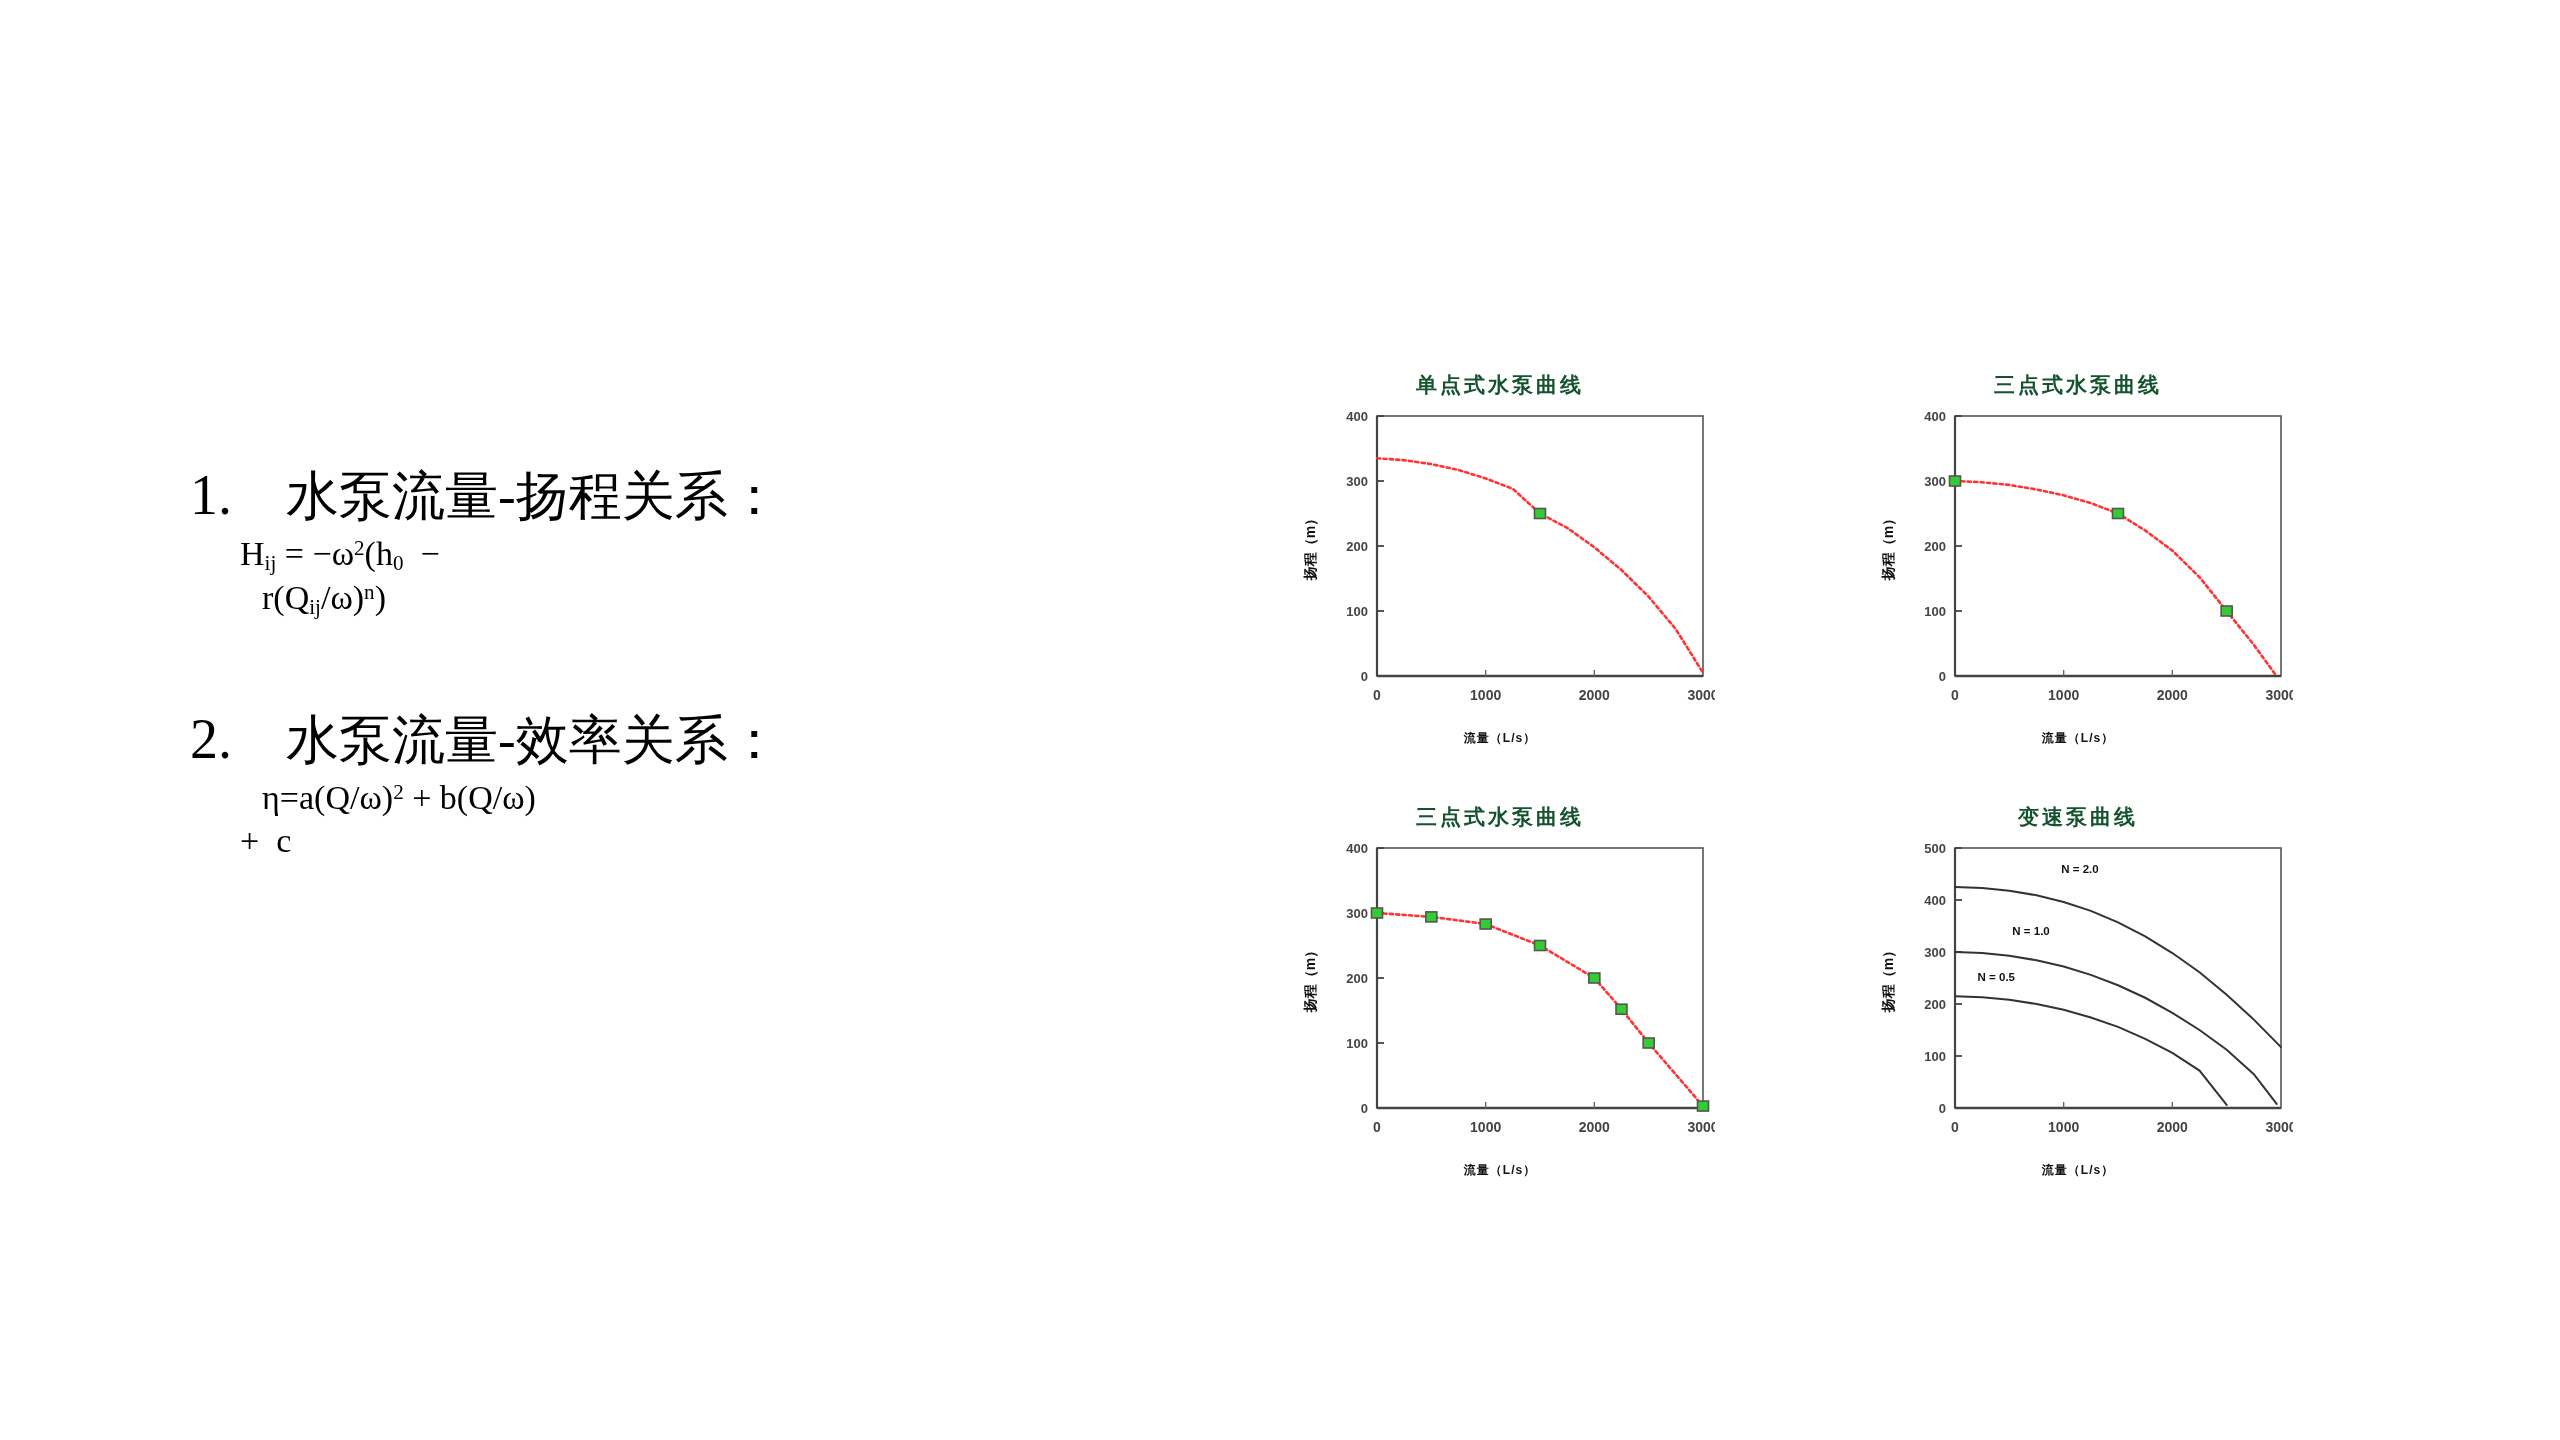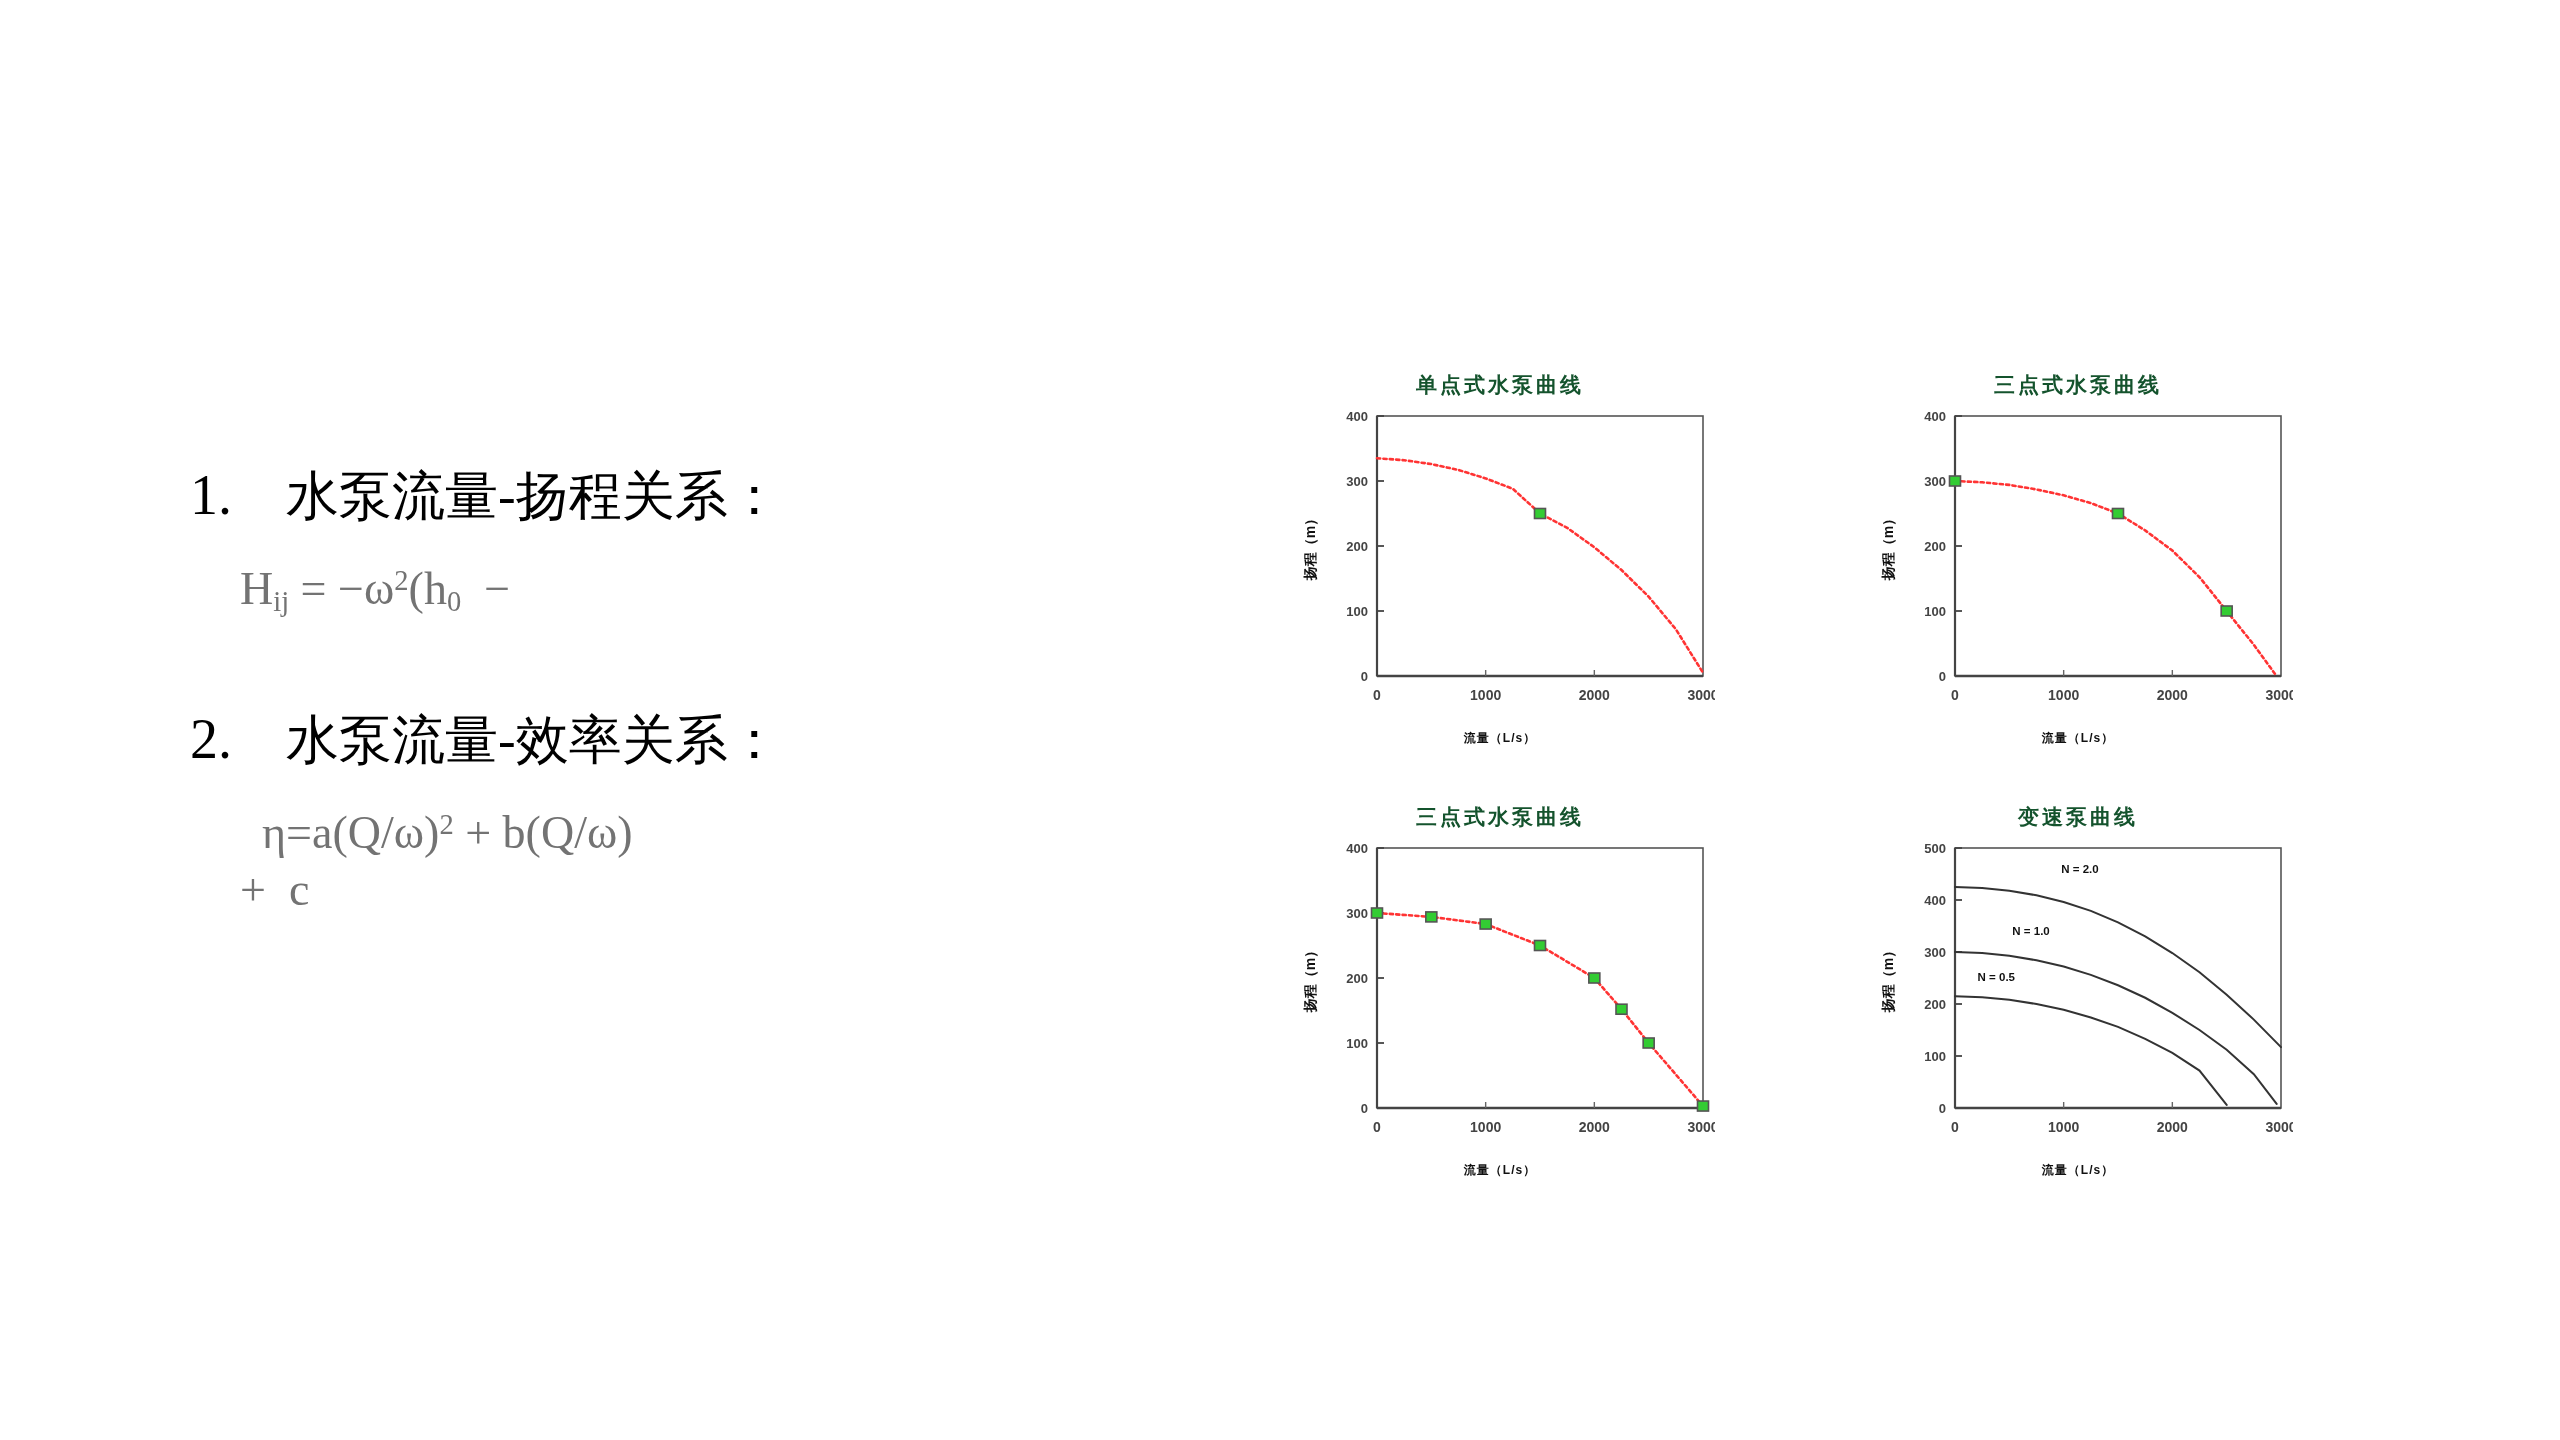--- a/index.html
+++ b/index.html
@@ -43,26 +43,26 @@
     font-family:"Liberation Serif", serif;
     white-space:nowrap;
   }
   .bullet-num{
     width:96px;
     flex:0 0 96px;
     font-size:56px;
   }
   .bullet-text{font-size:53px;}
   .formula{
-    font-size:46px;
+    font-size:34px;
     line-height:1.24;
-    margin-top:32px;
+    margin-top:5px;
     padding-left:50px;
     font-family:"Liberation Serif", serif;
-    color:#737373;
+    color:#000000;
   }
   .formula .ind{padding-left:22px;}
   sub{font-size:0.62em;vertical-align:-0.26em;}
   sup{font-size:0.62em;vertical-align:0.48em;}
 
   
   .charts{
     position:absolute;
     left:1285px; top:372px;
     width:1120px; height:880px;
@@ -112,20 +112,23 @@
 
     <div class="bullet">
       <div class="bullet-head">
         <span class="bullet-num">1.</span>
         <span class="bullet-text">水泵流量-扬程关系：</span>
       </div>
       <div class="formula">
         <span>
           <span>H</span><sub>ij</sub><span> = </span><span>−</span><span>ω</span><sup>2</sup><span>(</span><span>h</span><sub>0</sub>&nbsp;&nbsp;<span>−</span>
         </span>
+        <div class="ind">
+          <span>r</span><span>(</span><span>Q</span><sub>ij</sub><span>/</span><span>ω</span><span>)</span><sup>n</sup><span>)</span>
+        </div>
       </div>
     </div>
 
     <div class="bullet">
       <div class="bullet-head">
         <span class="bullet-num">2.</span>
         <span class="bullet-text">水泵流量-效率关系：</span>
       </div>
       <div class="formula">
         <span class="ind">

